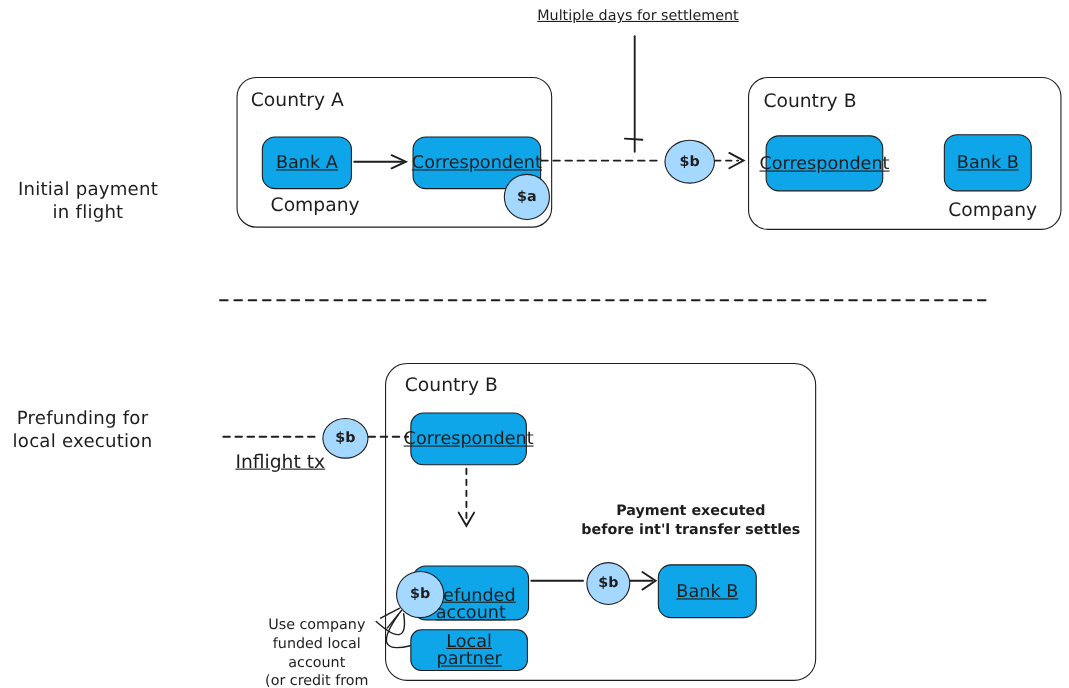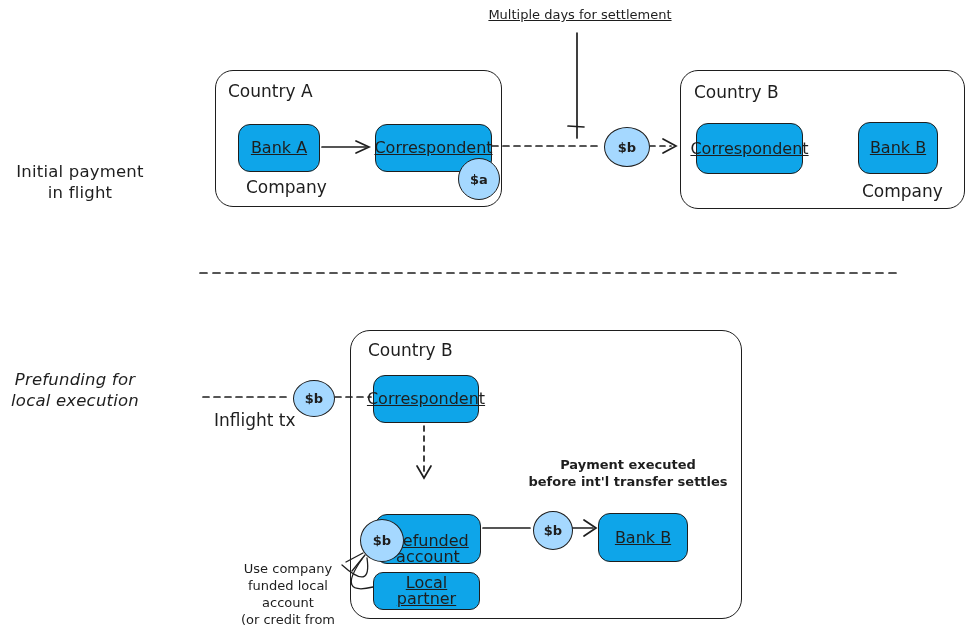--- a/index.html
+++ b/index.html
@@ -93,24 +93,24 @@
   <div class="box" style="left:696px;top:123px;width:105px;height:49px;">
     <span>Correspondent</span>
   </div>
 
   <div class="box" style="left:858px;top:122px;width:78px;height:50px;">
     <span>Bank B</span>
   </div>
 
   <div class="label" style="left:862px;top:181px;">Company</div>
 
-  <div class="section-title" style="left:0px;top:369px;width:150px;font-style:italic;">Prefunding for
+  <div class="section-title" style="left:0px;top:369px;width:150px;">Prefunding for
 local execution</div>
 
-  <div class="label" style="left:214px;top:410px;">Inflight tx</div>
+  <div class="label" style="left:214px;top:410px;text-decoration:underline;">Inflight tx</div>
 
   <div class="badge" style="left:293px;top:380px;width:40px;height:35px;">$b</div>
 
   <div class="container-box" style="left:350px;top:330px;width:390px;height:287px;border-radius:20px;"></div>
   <div class="label" style="left:368px;top:340px;">Country B</div>
 
   <div class="box" style="left:373px;top:375px;width:104px;height:46px;">
     <span>Correspondent</span>
   </div>
 

